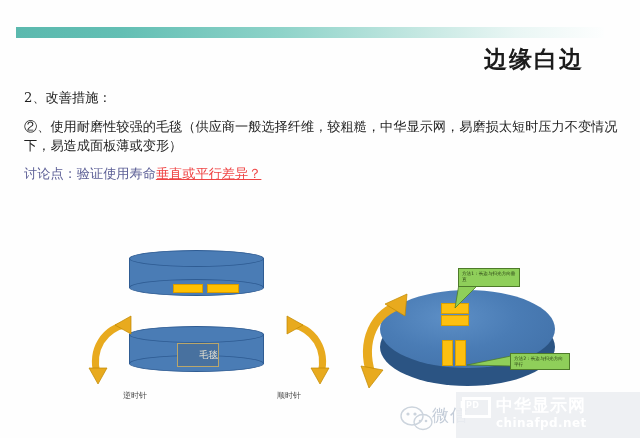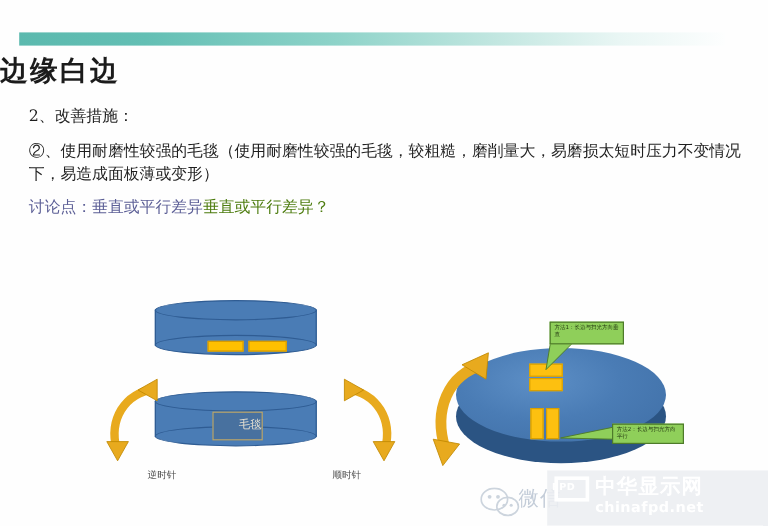--- a/index.html
+++ b/index.html
@@ -38,21 +38,21 @@
         #c3e7e1 68%,
         #e9f6f4 85%,
         #fdfefe 100%);
   }
 
   
   #title {
     position: absolute;
     left: 0; top: 44px;
     width: 584px;
-    text-align: left;
+    text-align: right;
     font-size: 23px;
     font-weight: bold;
     letter-spacing: 2px;
     color: #1b1b1b;
     font-family: "DejaVu Serif", "Liberation Serif", serif;
   }
 
   
   #body-text {
     position: absolute;
@@ -65,21 +65,21 @@
     line-height: 19px;
     color: #1e1e1e;
     margin-bottom: 9px;
     font-family: "DejaVu Serif", "Liberation Serif", serif;
   }
   .para.heading { margin-bottom: 10px; }
   .para.discussion {
     color: #5c5f96;
     margin-top: 2px;
   }
-  .para.discussion .emph { color: #4d7c0f; }
+  .para.discussion .emph { color: #ef4444; text-decoration: underline; }
 
   
   #diagram-left {
     position: absolute;
     left: 85px;
     top: 248px;
     width: 240px;
     height: 178px;
   }
 
@@ -308,22 +308,22 @@
 <body>
 
 <div id="slide">
 
   <div id="top-bar"></div>
 
   <div id="title">边缘白边</div>
 
   <div id="body-text">
     <div class="para heading">2、改善措施：</div>
-    <div class="para">②、使用耐磨性较强的毛毯（使用耐磨性较强的毛毯，较粗糙，磨削量大，易磨损太短时压力不变情况下，易造成面板薄或变形）</div>
-    <div class="para discussion"><span>讨论点：垂直或平行差异</span><span class="emph">垂直或平行差异？</span></div>
+    <div class="para">②、使用耐磨性较强的毛毯（供应商一般选择纤维，较粗糙，中华显示网，易磨损太短时压力不变情况下，易造成面板薄或变形）</div>
+    <div class="para discussion"><span>讨论点：验证使用寿命</span><span class="emph">垂直或平行差异？</span></div>
   </div>
 
   <div id="diagram-left">
 
     <div class="cyl" id="cyl-upper">
       <div class="body"></div>
       <div class="bot-ellipse"></div>
       <div class="top-ellipse"></div>
     </div>
     <div class="pad" id="pad-a"></div>

